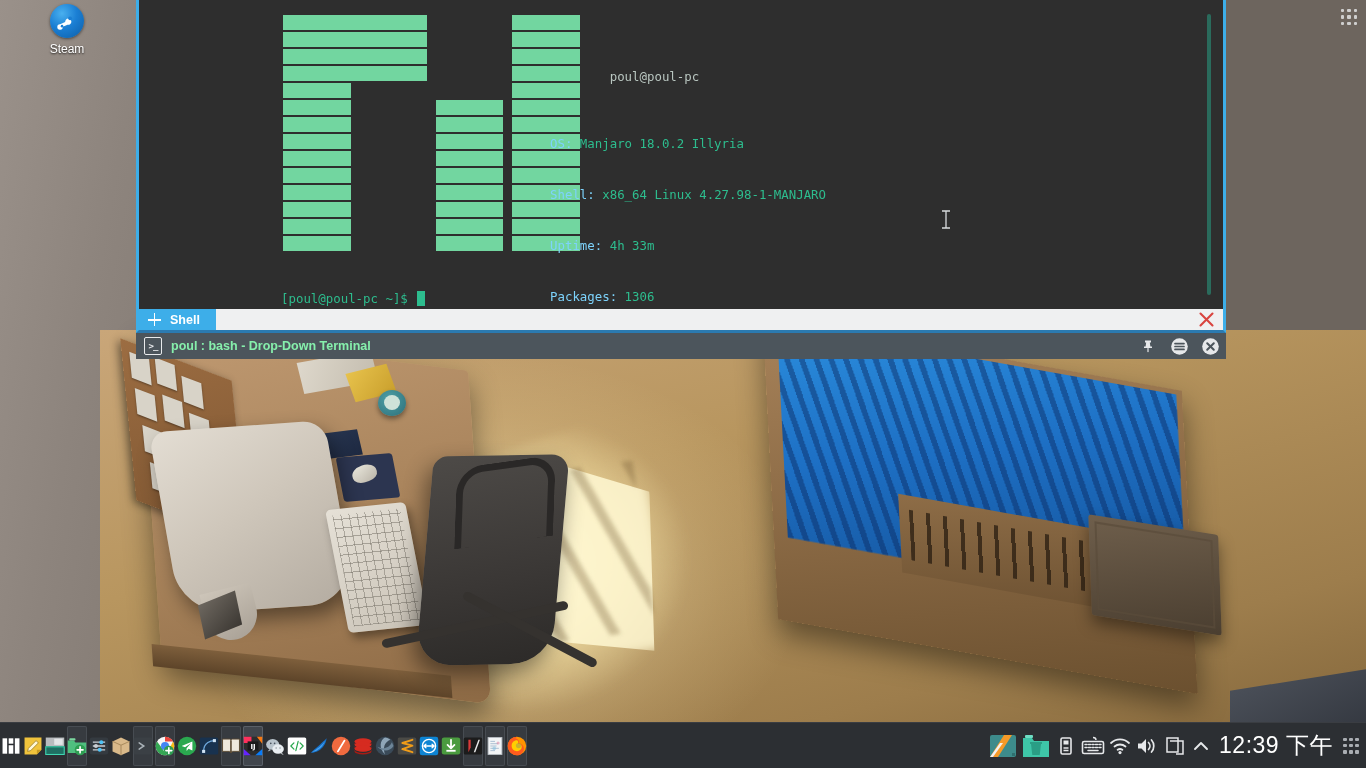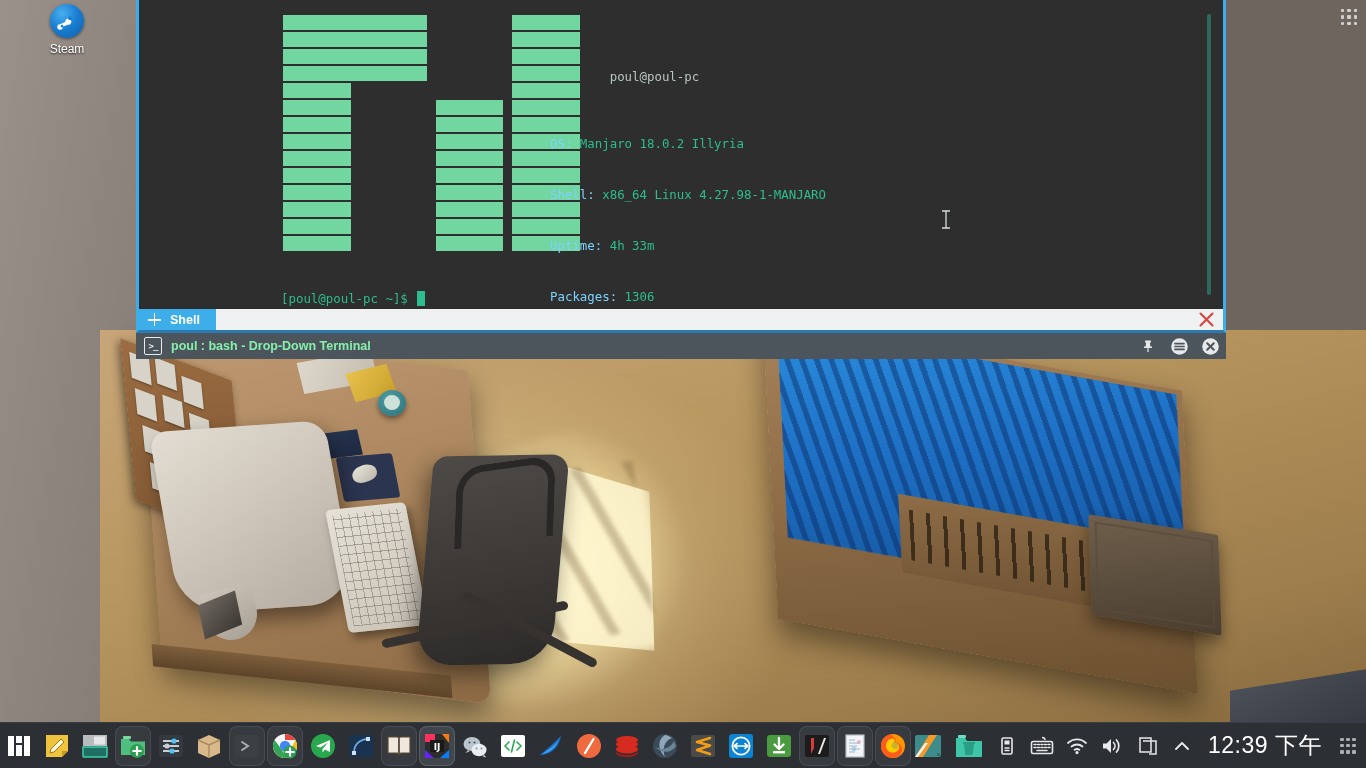--- a/index.html
+++ b/index.html
@@ -317,31 +317,31 @@
 
   
   #taskbar {
     position:absolute; left:0; bottom:0; width:1366px; height:46px;
     background:#2c2f33;
     display:flex; align-items:center;
     border-top:1px solid #3a3d42;
   }
   #launchers { display:flex; align-items:center; height:46px; }
   .tb-item {
-    width:36px; height:40px; margin:0 1px;
+    width:20px; height:40px; margin:0 1px;
     display:flex; align-items:center; justify-content:center;
-    cursor:pointer; border-radius:8px; position:relative;
+    cursor:pointer; border-radius:2px; position:relative;
   }
   .tb-item.framed { background:#373b40; box-shadow:inset 0 0 0 1px #474c52; }
   .tb-item.active { background:#41464d; box-shadow:inset 0 0 0 1px #5a6068; }
   .appicon { width:26px; height:26px; border-radius:4px; display:block; position:relative; }
 
   #tray-spacer { flex:1; }
   #tray {
-    display:flex; align-items:center; gap:9px; height:46px; padding-right:18px;
+    display:flex; align-items:center; gap:1px; height:46px; padding-right:4px;
   }
   .tray-icon {
     width:26px; height:26px; display:flex; align-items:center; justify-content:center;
     cursor:pointer; color:#e6e8ea;
   }
   #clock {
     color:#ffffff; font-size:23px; padding:0 6px 0 4px; cursor:pointer;
     white-space:nowrap; letter-spacing:.5px;
   }
   #tray-dots {

